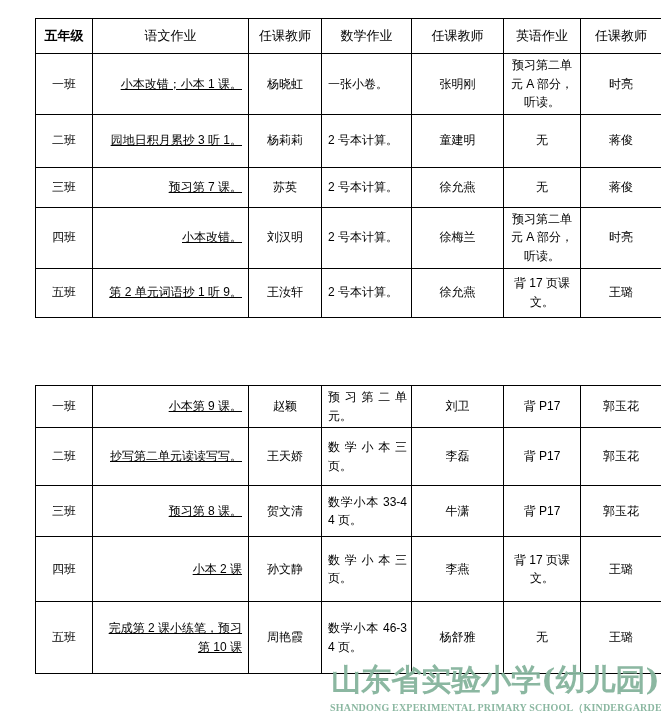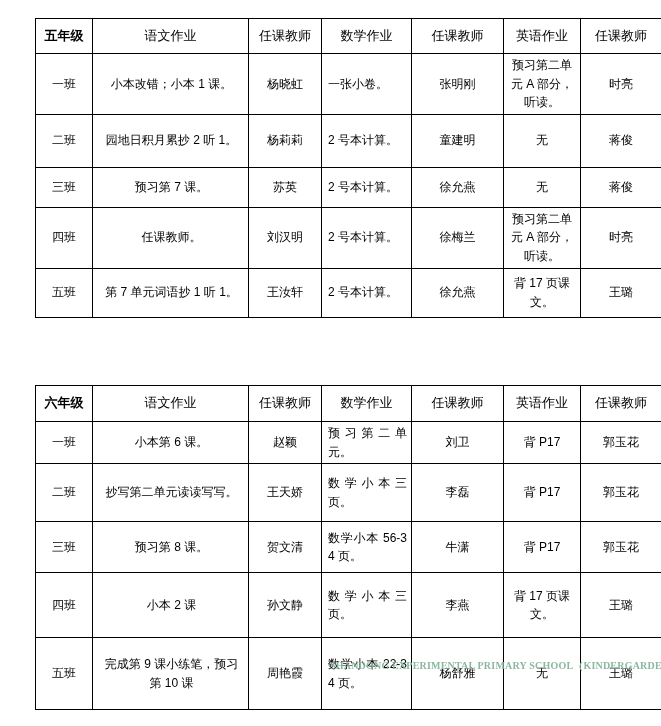--- a/index.html
+++ b/index.html
@@ -6,21 +6,21 @@
   body{width:661px;height:726px;background:#ffffff;}
   .page{position:relative;width:661px;height:726px;background:#ffffff;
         font-family:"Liberation Sans","DejaVu Sans",sans-serif;color:#000;overflow:hidden;}
   table.hw{border-collapse:collapse;table-layout:fixed;position:absolute;left:35px;width:626px;}
   .t1{top:18px;border-radius:16px;}
   .t2{top:385px;}
   td{border:1px solid #000;font-size:12px;line-height:1.55;vertical-align:middle;
      text-align:center;padding:2px 4px;overflow:hidden;word-break:break-all;}
   td.grade{font-weight:bold;font-size:14px;}
   tr.head td{font-size:13px;padding:2px 2px;}
-  td.hw{text-align:center;padding:2px 6px 2px 8px;}
+  td.hw{text-align:right;padding:2px 6px 2px 8px;text-decoration:underline;}
   td.mhw{text-align:left;padding:2px 4px 2px 6px;}
   .t2 td.mhw{text-align:justify;text-justify:inter-character;}
   td.ehw{padding:2px 3px;}
   .watermark{position:absolute;left:330px;top:659px;width:331px;text-align:center;
              color:#85b49c;pointer-events:none;opacity:0.95;}
   .wm-cn{font-family:"DejaVu Serif","Liberation Serif",serif;font-weight:bold;
          font-size:30px;line-height:42px;white-space:nowrap;letter-spacing:0px;}
   .wm-en{font-family:"Liberation Serif","DejaVu Serif",serif;font-weight:bold;
          font-size:10px;line-height:12px;white-space:nowrap;letter-spacing:0.2px;margin-top:1px;}
 </style>
@@ -53,122 +53,114 @@
         <td>一班</td>
         <td class="hw">小本改错；小本 1 课。</td>
         <td>杨晓虹</td>
         <td class="mhw">一张小卷。</td>
         <td>张明刚</td>
         <td class="ehw">预习第二单元 A 部分，听读。</td>
         <td>时亮</td>
       </tr>
       <tr style="height:53px">
         <td>二班</td>
-        <td class="hw">园地日积月累抄 2 听 1。</td>
+        <td class="hw">园地日积月累抄 3 听 1。</td>
         <td>杨莉莉</td>
         <td class="mhw">2 号本计算。</td>
         <td>童建明</td>
         <td class="ehw">无</td>
         <td>蒋俊</td>
       </tr>
       <tr style="height:40px">
         <td>三班</td>
         <td class="hw">预习第 7 课。</td>
         <td>苏英</td>
         <td class="mhw">2 号本计算。</td>
         <td>徐允燕</td>
         <td class="ehw">无</td>
         <td>蒋俊</td>
       </tr>
       <tr style="height:56px">
         <td>四班</td>
-        <td class="hw">任课教师。</td>
+        <td class="hw">小本改错。</td>
         <td>刘汉明</td>
         <td class="mhw">2 号本计算。</td>
         <td>徐梅兰</td>
         <td class="ehw">预习第二单元 A 部分，听读。</td>
         <td>时亮</td>
       </tr>
       <tr style="height:49px">
         <td>五班</td>
-        <td class="hw">第 7 单元词语抄 1 听 1。</td>
+        <td class="hw">第 2 单元词语抄 1 听 9。</td>
         <td>王汝轩</td>
         <td class="mhw">2 号本计算。</td>
         <td>徐允燕</td>
         <td class="ehw">背 17 页课文。</td>
         <td>王璐</td>
       </tr>
     </tbody>
   </table>
 
   <table class="hw t2">
     <colgroup>
       <col style="width:57px">
         <col style="width:156px">
         <col style="width:73px">
       <col style="width:90px">
         <col style="width:92px">
         <col style="width:77px">
         <col style="width:81px">
     </colgroup>
     <tbody>
-      <tr class="head" style="height:36px">
-        <td class="grade">六年级</td>
-        <td>语文作业</td>
-        <td>任课教师</td>
-        <td>数学作业</td>
-        <td>任课教师</td>
-        <td>英语作业</td>
-        <td>任课教师</td>
-      </tr>
       <tr style="height:42px">
         <td>一班</td>
-        <td class="hw">小本第 6 课。</td>
+        <td class="hw">小本第 9 课。</td>
         <td>赵颖</td>
         <td class="mhw">预习第二单元。</td>
         <td>刘卫</td>
         <td class="ehw">背 P17</td>
         <td>郭玉花</td>
       </tr>
       <tr style="height:58px">
         <td>二班</td>
         <td class="hw">抄写第二单元读读写写。</td>
         <td>王天娇</td>
         <td class="mhw">数学小本三页。</td>
         <td>李磊</td>
         <td class="ehw">背 P17</td>
         <td>郭玉花</td>
       </tr>
       <tr style="height:51px">
         <td>三班</td>
         <td class="hw">预习第 8 课。</td>
         <td>贺文清</td>
-        <td class="mhw">数学小本 56-34 页。</td>
+        <td class="mhw">数学小本 33-44 页。</td>
         <td>牛潇</td>
         <td class="ehw">背 P17</td>
         <td>郭玉花</td>
       </tr>
       <tr style="height:65px">
         <td>四班</td>
         <td class="hw">小本 2 课</td>
         <td>孙文静</td>
         <td class="mhw">数学小本三页。</td>
         <td>李燕</td>
         <td class="ehw">背 17 页课文。</td>
         <td>王璐</td>
       </tr>
       <tr style="height:72px">
         <td>五班</td>
-        <td class="hw">完成第 9 课小练笔，预习第 10 课</td>
+        <td class="hw">完成第 2 课小练笔，预习第 10 课</td>
         <td>周艳霞</td>
-        <td class="mhw">数学小本 22-34 页。</td>
+        <td class="mhw">数学小本 46-34 页。</td>
         <td>杨舒雅</td>
         <td class="ehw">无</td>
         <td>王璐</td>
       </tr>
     </tbody>
   </table>
 
   <div class="watermark">
+    <div class="wm-cn">山东省实验小学(幼儿园)</div>
     <div class="wm-en">SHANDONG EXPERIMENTAL PRIMARY SCHOOL（KINDERGARDEN）</div>
   </div>
 
 </div>
 
 </body></html>

